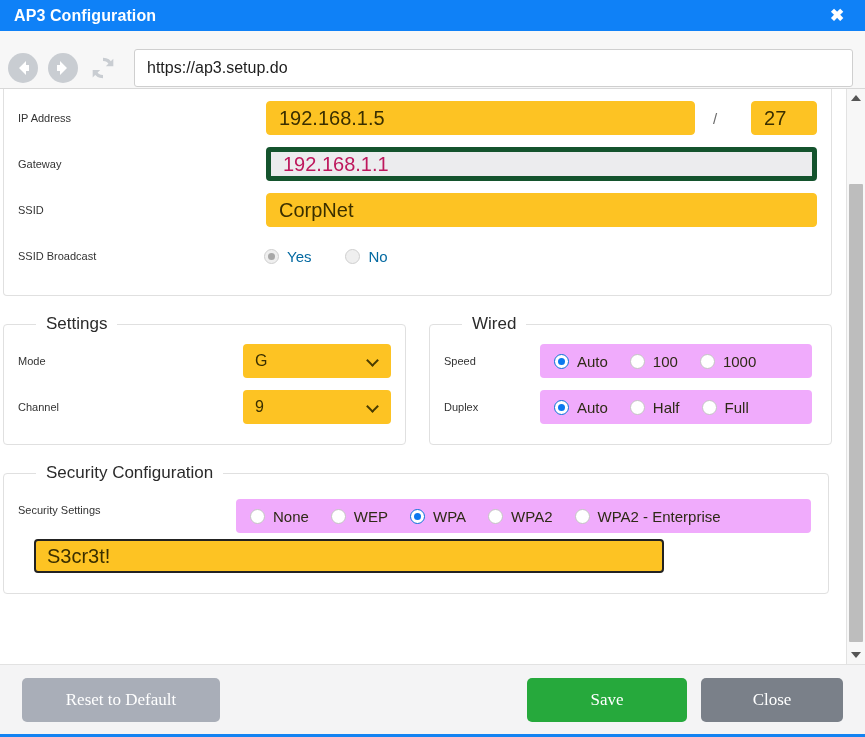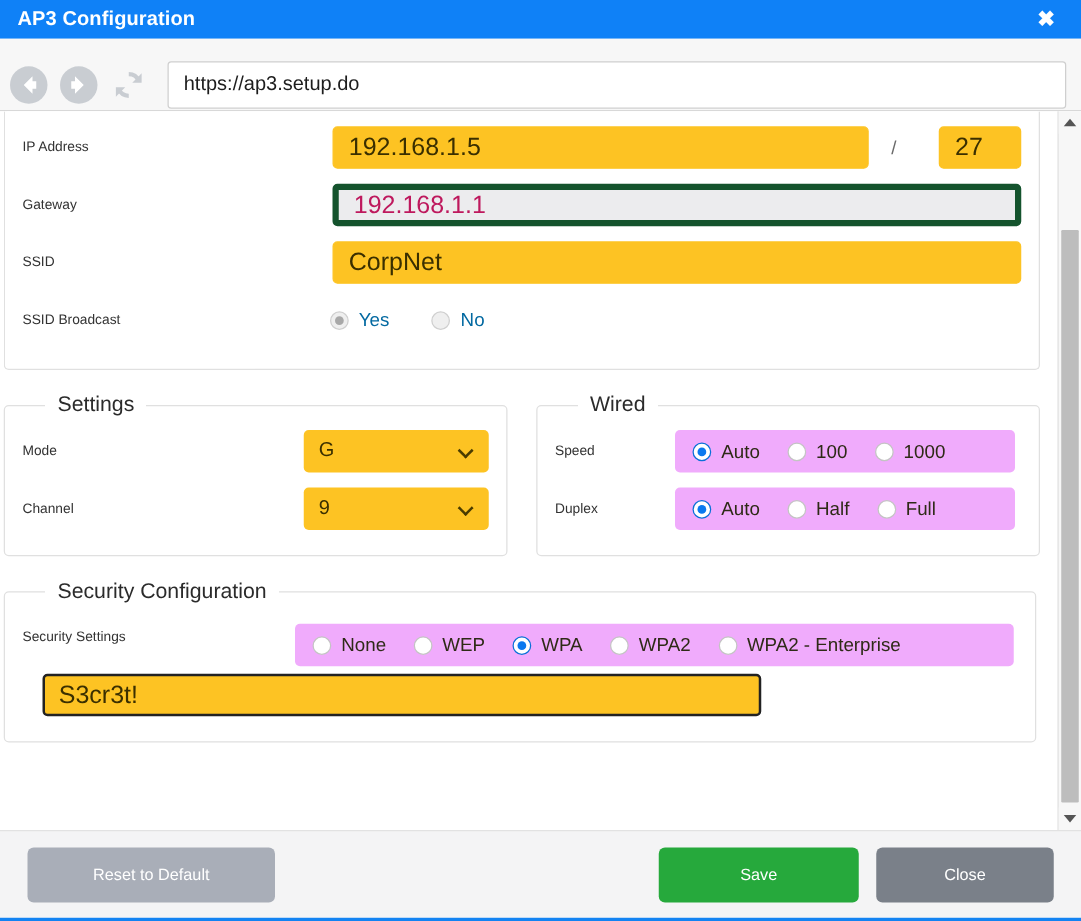--- a/index.html
+++ b/index.html
@@ -302,44 +302,44 @@
   }
   .radio-dot.grey {
     background: #efefef;
     border: 1px solid #cfcfcf;
   }
   .radio-dot.grey.on::after { background: #a8a8a8; }
   .radio-lbl { font-size: 15px; color: #2e2a16; }
   .radio-group.plain .radio-lbl { color: #0369a1; }
   .radio-group.plain .radio-item { margin-right: 34px; }
 
-  .key-field { width: 575px; }
+  .key-field { width: 630px; }
 
   
   .footer {
     height: 70px;
     background: #f4f4f5;
     border-top: 1px solid #e2e2e2;
     display: flex;
     align-items: center;
     padding: 0 22px;
     box-sizing: border-box;
     flex: none;
   }
   .btn {
     height: 44px;
     border-radius: 5px;
     border: none;
-    font-size: 13px;
+    font-size: 17px;
     color: #ffffff;
     display: flex;
     align-items: center;
     justify-content: center;
     cursor: pointer;
-    font-family: Liberation Sans, sans-serif;
+    font-family: Liberation Serif, serif;
     padding: 0 18px;
   }
   .btn-reset { background: #a9aeb8; min-width: 162px; }
   .btn-save  { background: #26a93c; min-width: 124px; }
   .btn-close { background: #7a8089; min-width: 106px; margin-left: 14px; }
   .spacer { flex: 1; }
 </style>
 </head>
 <body>
 

